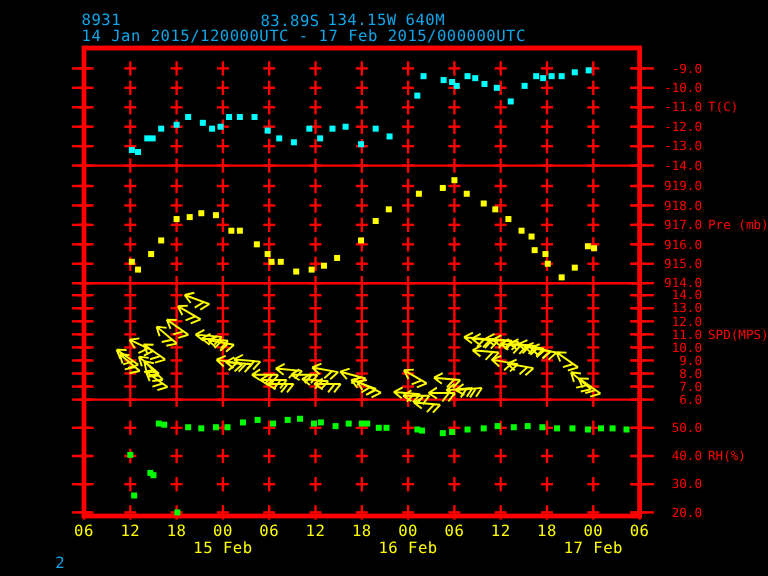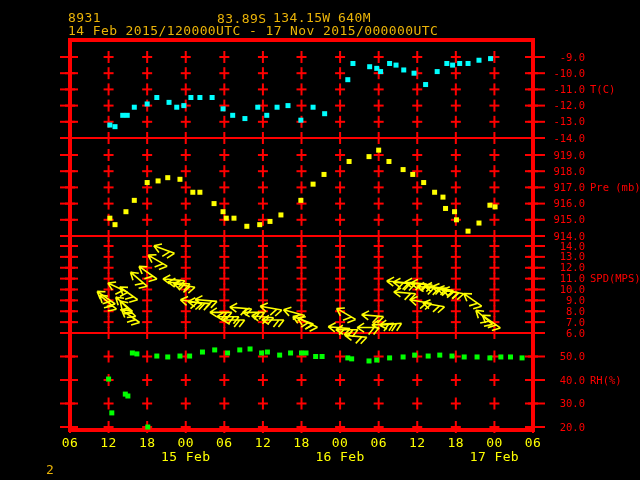--- a/index.html
+++ b/index.html
@@ -1,29 +1,29 @@
 <!DOCTYPE html>
 <html><head>
 <meta charset="utf-8">
 <style>
   html,body{margin:0;padding:0;background:#000;}
   #screen{position:relative;width:640px;height:480px;background:#000;overflow:hidden;
           font-family:"DejaVu Sans Mono","Liberation Mono",monospace;}
-  .ytext{position:absolute;color:#eab308;font-size:13px;line-height:14px;letter-spacing:0.4px;white-space:pre;}
+  .ytext{position:absolute;color:#0ea5e9;font-size:13px;line-height:14px;letter-spacing:0.4px;white-space:pre;}
   svg text{font-family:"DejaVu Sans Mono","Liberation Mono",monospace;}
 </style>
 </head>
 <body>
 
 <div id="screen">
   <span class="ytext" style="left:68px;top:11px">8931</span>
   <span class="ytext" style="left:217px;top:12px">83.89S</span>
   <span class="ytext" style="left:273px;top:11px">134.15W</span>
   <span class="ytext" style="left:338px;top:11px">640M</span>
-  <span class="ytext" style="left:68px;top:24px">14 Feb 2015/120000UTC - 17 Nov 2015/000000UTC</span>
+  <span class="ytext" style="left:68px;top:24px">14 Jan 2015/120000UTC - 17 Feb 2015/000000UTC</span>
 
   <svg id="plot" width="640" height="480" style="position:absolute;left:0;top:0">
       <line x1="70" y1="51" x2="70" y2="63" stroke="#ff0000" stroke-width="2"></line>
       <line x1="65" y1="57" x2="75" y2="57" stroke="#ff0000" stroke-width="2"></line>
       <line x1="108.58333333333334" y1="51" x2="108.58333333333334" y2="63" stroke="#ff0000" stroke-width="2"></line>
       <line x1="103.58333333333334" y1="57" x2="113.58333333333334" y2="57" stroke="#ff0000" stroke-width="2"></line>
       <line x1="147.16666666666669" y1="51" x2="147.16666666666669" y2="63" stroke="#ff0000" stroke-width="2"></line>
       <line x1="142.16666666666669" y1="57" x2="152.16666666666669" y2="57" stroke="#ff0000" stroke-width="2"></line>
       <line x1="185.75" y1="51" x2="185.75" y2="63" stroke="#ff0000" stroke-width="2"></line>
       <line x1="180.75" y1="57" x2="190.75" y2="57" stroke="#ff0000" stroke-width="2"></line>

